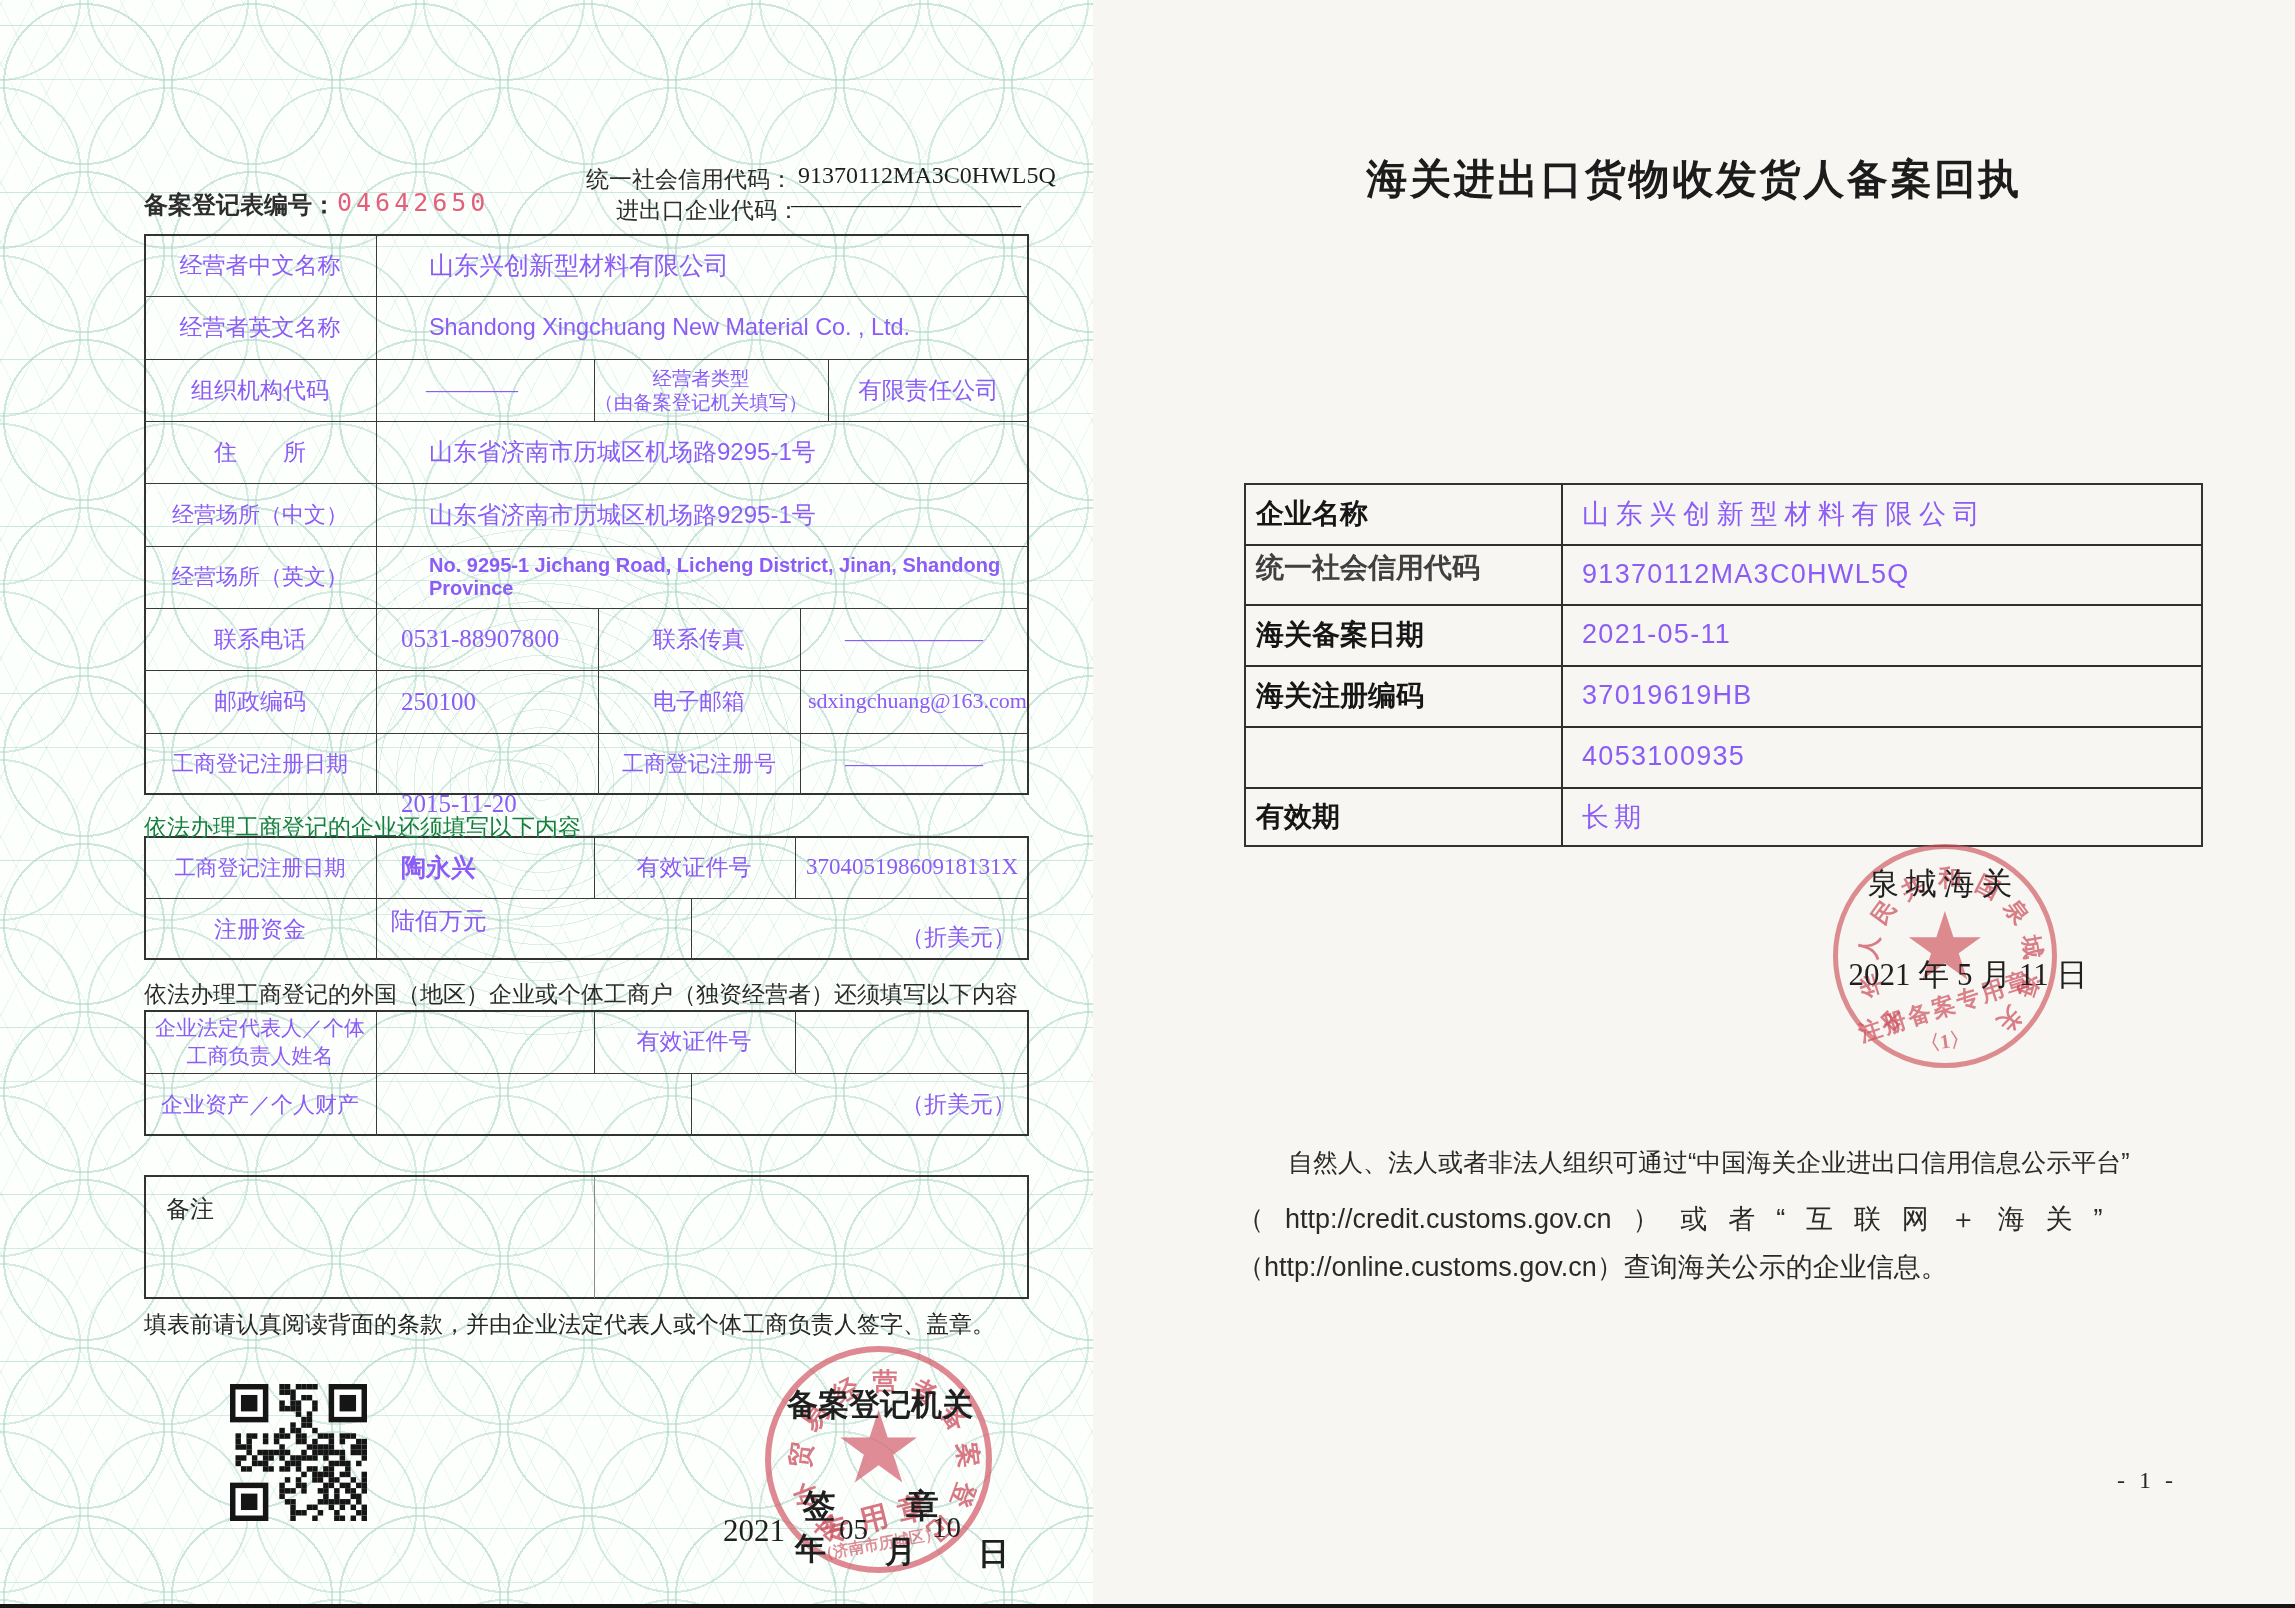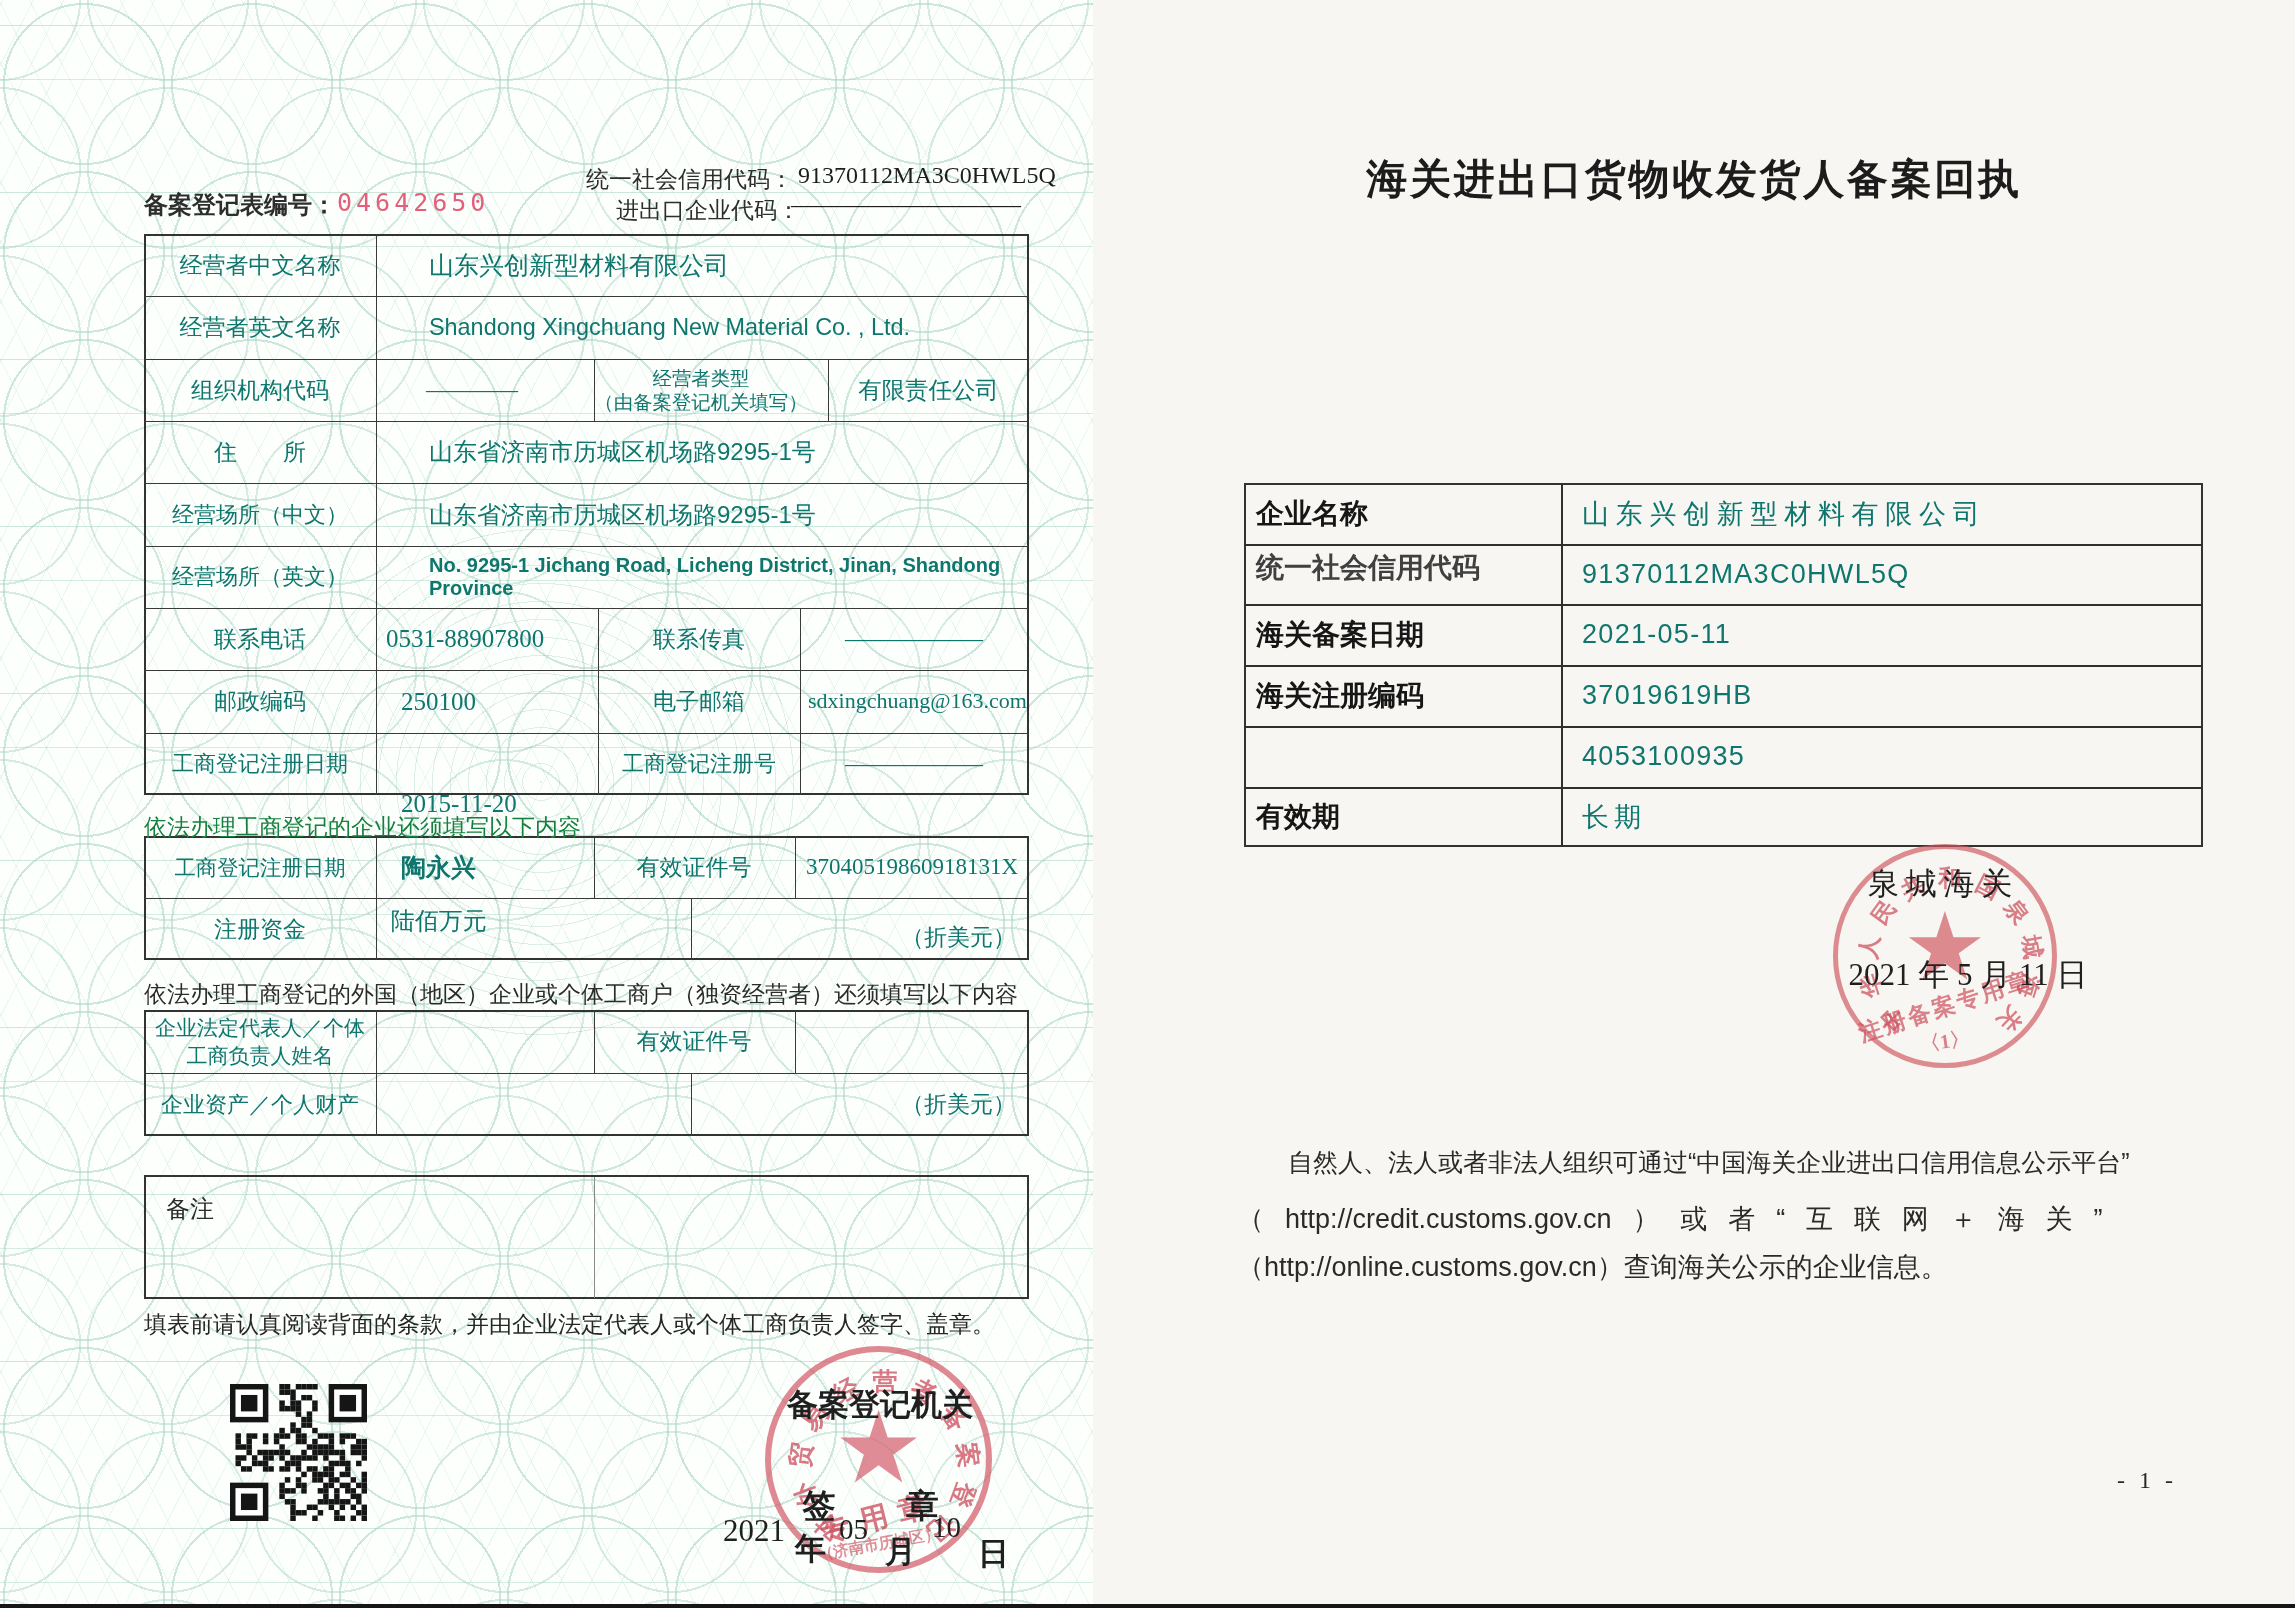--- a/index.html
+++ b/index.html
@@ -19,21 +19,21 @@
     background-position:0 0,84px 84px,0 25px,0 79px,0 0,0 0;}
   .big-guilloche{position:absolute;left:287px;top:528px;width:508px;height:508px;border-radius:50%;opacity:.5;
     background:repeating-radial-gradient(circle, rgba(96,175,146,.4) 0 1px, transparent 1px 18px);}
   
   .page-right{position:absolute;left:1093px;top:0;width:1202px;height:1609px;background:#f7f6f2;}
   .bottom-strip{position:absolute;left:0;top:1604px;width:2295px;height:4.7px;background:#161616;}
   
   .abs{position:absolute;}
   .gl{position:absolute;background:#3a3a3a;}
   .gb{position:absolute;border:2px solid #333;box-sizing:border-box;}
-  .cell{position:absolute;display:flex;align-items:center;color:#0f766e;box-sizing:border-box;}
+  .cell{position:absolute;display:flex;align-items:center;color:#8b5cf6;box-sizing:border-box;}
   .cc{justify-content:center;text-align:center;}
   .pl{padding-left:53px;}
   .hei{font-family:"Liberation Sans",sans-serif;}
   .song{font-family:"Liberation Serif",serif;}
   .mono{font-family:"DejaVu Sans Mono",monospace;}
   
   .l-title{left:144px;top:106px;width:885px;text-align:center;font-size:47px;font-weight:bold;letter-spacing:4.7px;color:#2c2c2c;}
   .r-title{left:1143px;top:152px;width:1102px;text-align:center;font-size:41px;font-weight:bold;letter-spacing:2.7px;
            font-family:"Liberation Serif",serif;color:#1c1c1c;}
   
@@ -120,21 +120,21 @@
   <div class="cell cc hei" style="left:144px;top:421px;width:232px;height:62px;font-size:23px;">住　　所</div>
   <div class="cell pl hei" style="left:376px;top:421px;width:653px;height:62px;font-size:24px;">山东省济南市历城区机场路9295-1号</div>
 
   <div class="cell cc hei" style="left:144px;top:483px;width:232px;height:63px;font-size:22px;">经营场所（中文）</div>
   <div class="cell pl hei" style="left:376px;top:483px;width:653px;height:63px;font-size:24px;">山东省济南市历城区机场路9295-1号</div>
 
   <div class="cell cc hei" style="left:144px;top:546px;width:232px;height:62px;font-size:22px;">经营场所（英文）</div>
   <div class="cell pl hei" style="left:376px;top:546px;width:653px;height:62px;font-size:20px;font-weight:bold;">No. 9295-1 Jichang Road, Licheng District, Jinan, Shandong Province</div>
 
   <div class="cell cc hei" style="left:144px;top:608px;width:232px;height:62px;font-size:23px;">联系电话</div>
-  <div class="cell song" style="left:376px;top:608px;width:222px;height:62px;font-size:25px;padding-left:10px;">0531-88907800</div>
+  <div class="cell song" style="left:376px;top:608px;width:222px;height:62px;font-size:25px;padding-left:25px;">0531-88907800</div>
   <div class="cell cc hei" style="left:598px;top:608px;width:202px;height:62px;font-size:23px;">联系传真</div>
   <div class="cell cc song" style="left:800px;top:608px;width:228px;height:62px;font-size:23px;">——————</div>
 
   <div class="cell cc hei" style="left:144px;top:670px;width:232px;height:63px;font-size:23px;">邮政编码</div>
   <div class="cell song" style="left:376px;top:670px;width:222px;height:63px;font-size:25px;padding-left:25px;">250100</div>
   <div class="cell cc hei" style="left:598px;top:670px;width:202px;height:63px;font-size:23px;">电子邮箱</div>
   <div class="cell song" style="left:800px;top:670px;width:228px;height:63px;font-size:22px;padding-left:8px;word-break:break-all;line-height:1.3;">sdxingchuang@163.com</div>
 
   <div class="cell cc hei" style="left:144px;top:733px;width:232px;height:62px;font-size:22px;">工商登记注册日期</div>
   <div class="cell song" style="left:376px;top:773px;width:222px;height:62px;font-size:25px;padding-left:25px;">2015-11-20</div>

